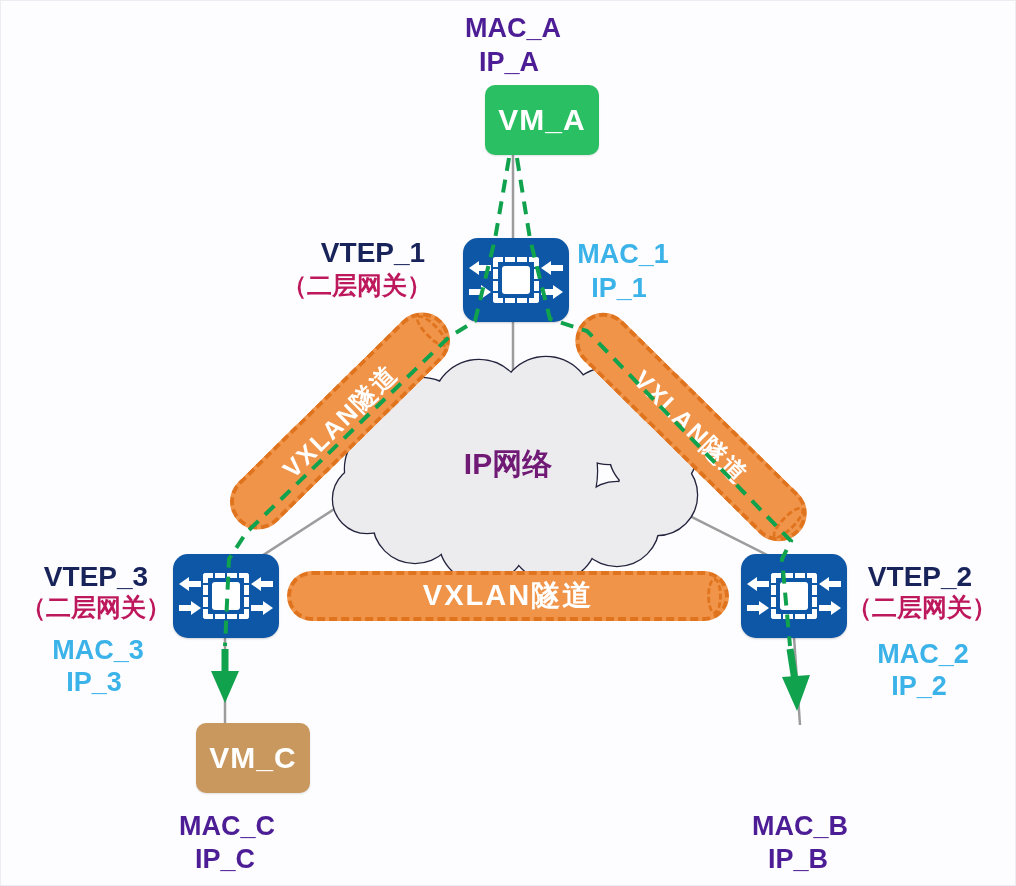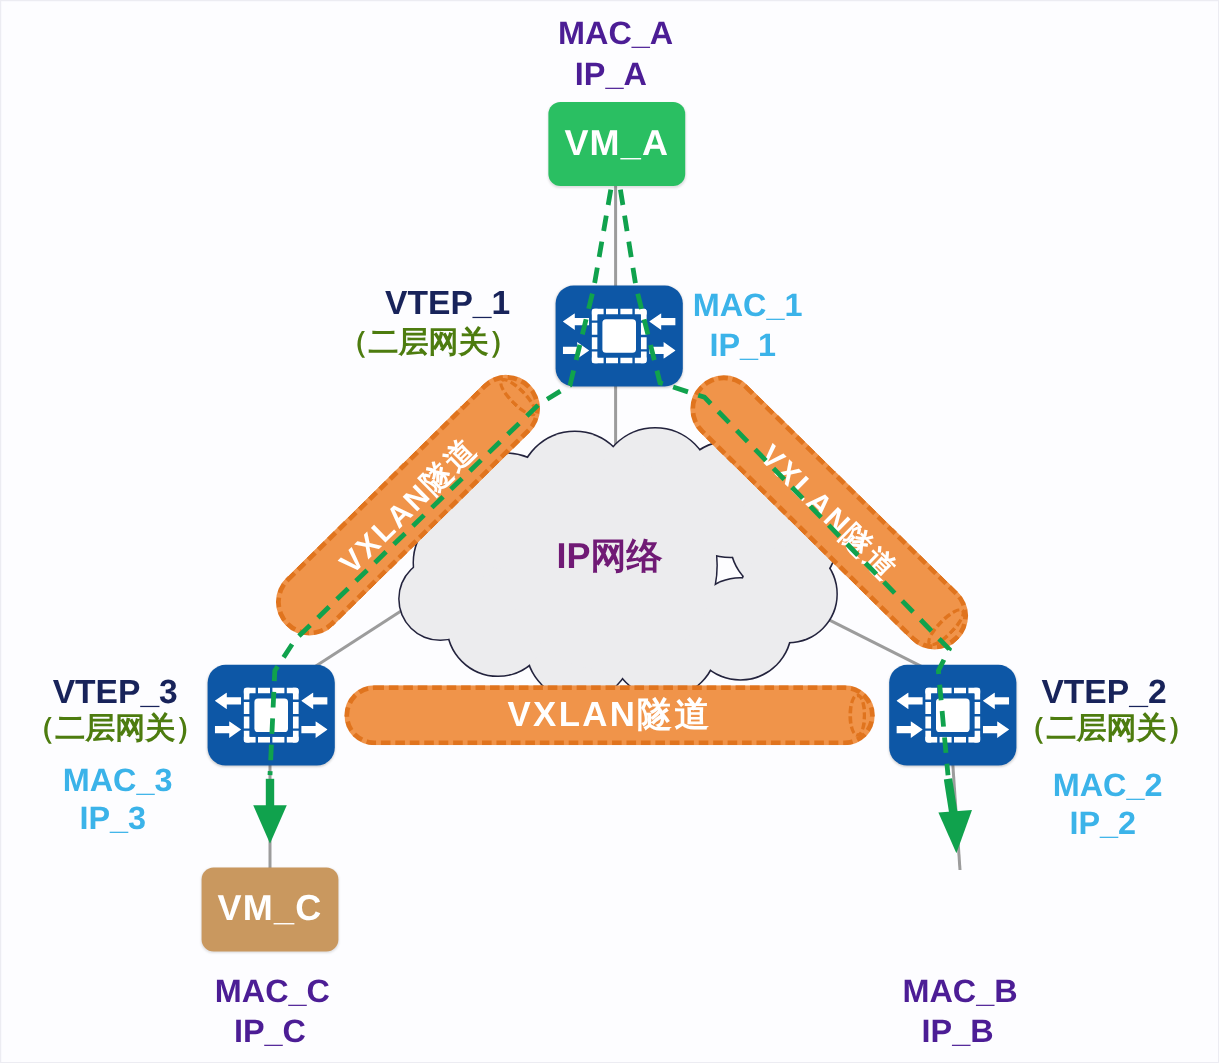--- a/index.html
+++ b/index.html
@@ -8,28 +8,29 @@
     background:#fdfdff;border:1px solid #ececf2;box-sizing:border-box;
     font-family:"Liberation Sans","DejaVu Sans",sans-serif;
   }
   svg.layer{position:absolute;left:0;top:0;width:1016px;height:886px;pointer-events:none;}
 
   
   .lbl{position:absolute;transform:translateX(-50%);white-space:nowrap;line-height:1;}
   .vm-addr{color:#4c1d95;font-size:27px;font-weight:600;}
   .vtep-addr{color:#3bb3e9;font-size:27px;font-weight:600;}
   .vtep-name{color:#18235a;font-size:28px;font-weight:700;}
-  .vtep-role{color:#4d7c0f;font-size:25px;font-weight:700;}
+  .vtep-role{color:#be185d;font-size:25px;font-weight:700;}
 
   
   .vmbox{
     position:absolute;width:114px;height:70px;border-radius:10px;
     display:flex;align-items:center;justify-content:center;
     color:#fff;font-size:30px;font-weight:700;letter-spacing:1px;
     box-shadow:0 1px 2px rgba(0,0,0,.12);
+    margin-left:28px;
   }
   #vm-a{left:456px;top:84px;background:#2abf62;}
   #vm-c{left:167px;top:722px;background:#c9985f;}
   #vm-b{left:741px;top:722px;background:#2ba6cf;}
 
   
   .switch{
     position:absolute;width:106px;height:84px;border-radius:15px;background:#0d57a6;
     box-shadow:0 1px 2px rgba(0,0,0,.18);
   }

